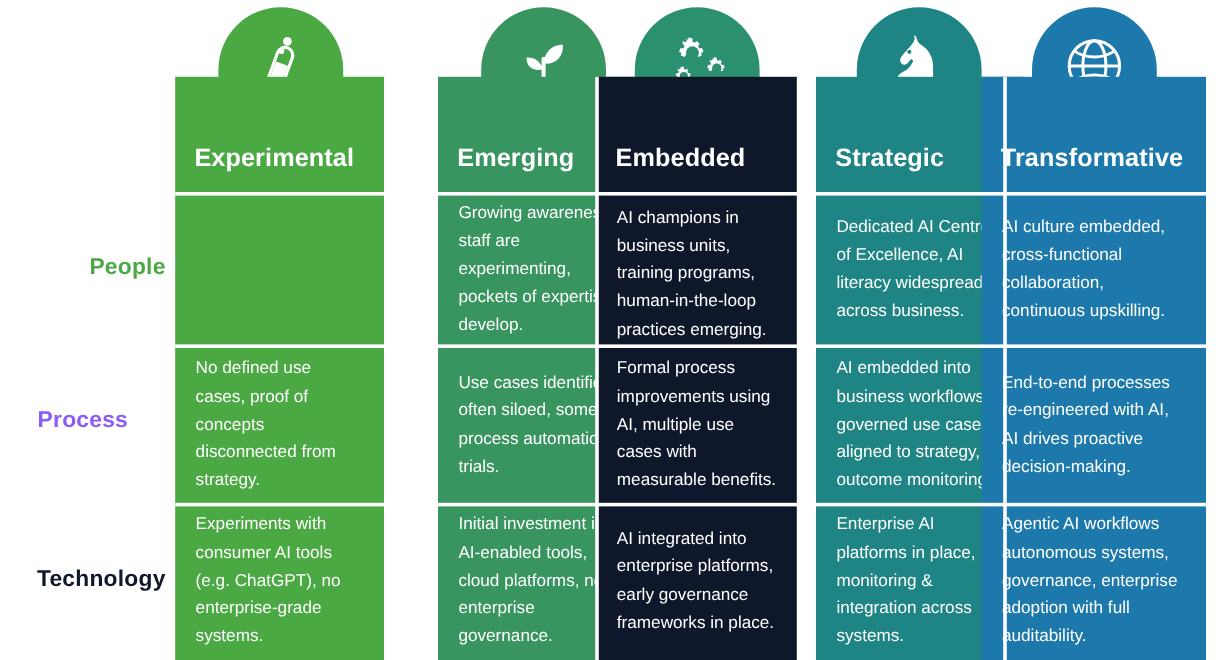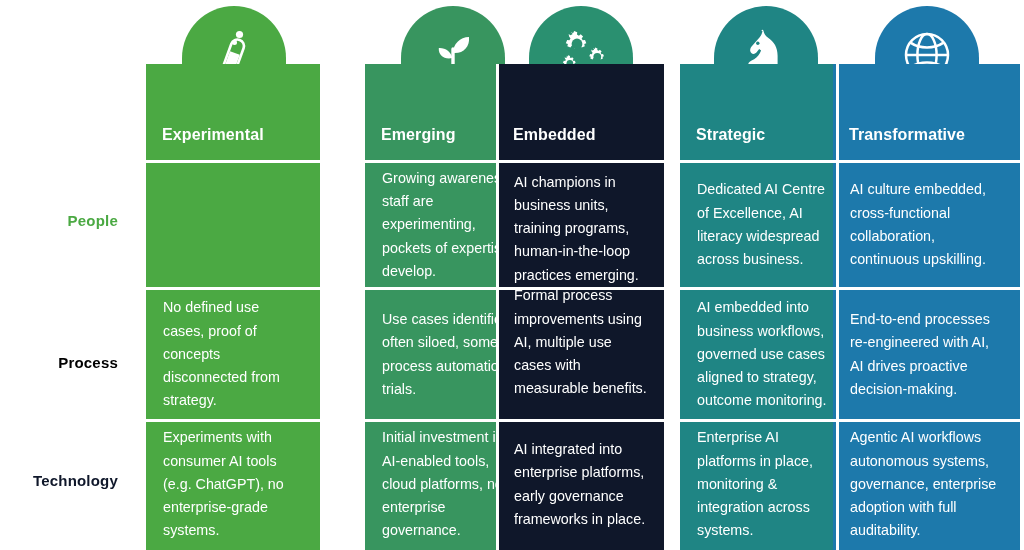--- a/index.html
+++ b/index.html
@@ -21,23 +21,23 @@
     position:absolute;
     left:0; top:163px;
     width:146px;
     height:387px;
   }
   .row-label{
     position:absolute;
     left:0;
     width:146px;
     text-align:right;
-    padding-right:28px;
+    padding-right:8px;
     font-weight:bold;
-    font-size:15px;
+    font-size:19px;
     letter-spacing:0.2px;
     white-space:nowrap;
   }
 
   
   .matrix{
     position:absolute;
     left:146px;
     top:0;
     width:878px;
@@ -81,21 +81,21 @@
     left:0; top:0;
     width:100%;
     height:99px;
   }
   .head-label{
     position:absolute;
     left:16px;
     bottom:19px;
     color:#ffffff;
     font-weight:bold;
-    font-size:16px;
+    font-size:21px;
     letter-spacing:0.1px;
     white-space:nowrap;
   }
   .cell{
     position:absolute;
     left:0;
     width:100%;
     padding:0 18px 0 17px;
     display:flex;
     align-items:center;
@@ -121,21 +121,21 @@
     background:#ffffff;
   }
 </style>
 </head>
 <body>
 
 <div id="root">
 
   <div class="row-labels">
     <div class="row-label" style="top: 49px; color: rgb(75, 169, 67);">People</div>
-    <div class="row-label" style="top: 191px; color: #000000;">Process</div>
+    <div class="row-label" style="top: 177px; color: #8b5cf6; text-align: center;">Process</div>
     <div class="row-label" style="top: 308.5px; color: #0f172a;">Technology</div>
   </div>
 
   <div class="matrix">
 
     <div class="col" style="left: 0px; width: 175px;">
       <div class="cap" style="background: rgb(75, 169, 67);">
         <div class="cap-icon">
           <svg width="44" height="52" viewBox="0 0 44 52" fill="none">
             <circle cx="27.5" cy="5.5" r="3.6" fill="#fff"></circle>
@@ -206,21 +206,21 @@
           </svg>
         </div>
       </div>
       <div class="col-body" style="background: #0f172a;">
         <div class="head">
           <div class="head-label">Embedded</div>
         </div>
         <div class="cell" style="top: 99px; height: 124px; align-items: flex-end;">
           <span class="cell-text">AI champions in business units, training programs, human-in-the-loop practices emerging.</span>
         </div>
-        <div class="cell" style="top: 214px; height: 129px;">
+        <div class="cell" style="top: 226px; height: 129px;">
           <span class="cell-text">Formal process improvements using AI, multiple use cases with measurable benefits.</span>
         </div>
         <div class="cell" style="top: 358px; height: 125px;">
           <span class="cell-text">AI integrated into enterprise platforms, early governance frameworks in place.</span>
         </div>
       </div>
     </div>
 
     <div class="col" style="left: 534px; width: 172px;">
       <div class="cap" style="background: rgb(31, 133, 132);">
@@ -241,21 +241,21 @@
         </div>
         <div class="cell" style="top: 226px; height: 129px;">
           <span class="cell-text">AI embedded into business workflows, governed use cases aligned to strategy, outcome monitoring.</span>
         </div>
         <div class="cell" style="top: 358px; height: 125px;">
           <span class="cell-text">Enterprise AI platforms in place, monitoring &amp; integration across systems.</span>
         </div>
       </div>
     </div>
 
-    <div class="col" style="left: 687px; width: 187px; padding-left: 24px;">
+    <div class="col" style="left: 672px; width: 187px; padding-left: 24px;">
       <div class="cap" style="background: rgb(29, 121, 171);">
         <div class="cap-icon">
           <svg width="52" height="52" viewBox="0 0 52 52" fill="none" stroke="#fff" stroke-width="2.5">
             <circle cx="26" cy="26" r="21"></circle>
             <ellipse cx="26" cy="26" rx="9.6" ry="21"></ellipse>
             <line x1="5" y1="26" x2="47" y2="26"></line>
             <path d="M9.4 13.6c4.4 3 10.3 4.8 16.6 4.8s12.2-1.8 16.6-4.8"></path>
             <path d="M9.4 38.4c4.4-3 10.3-4.8 16.6-4.8s12.2 1.8 16.6 4.8"></path>
           </svg>
         </div>

